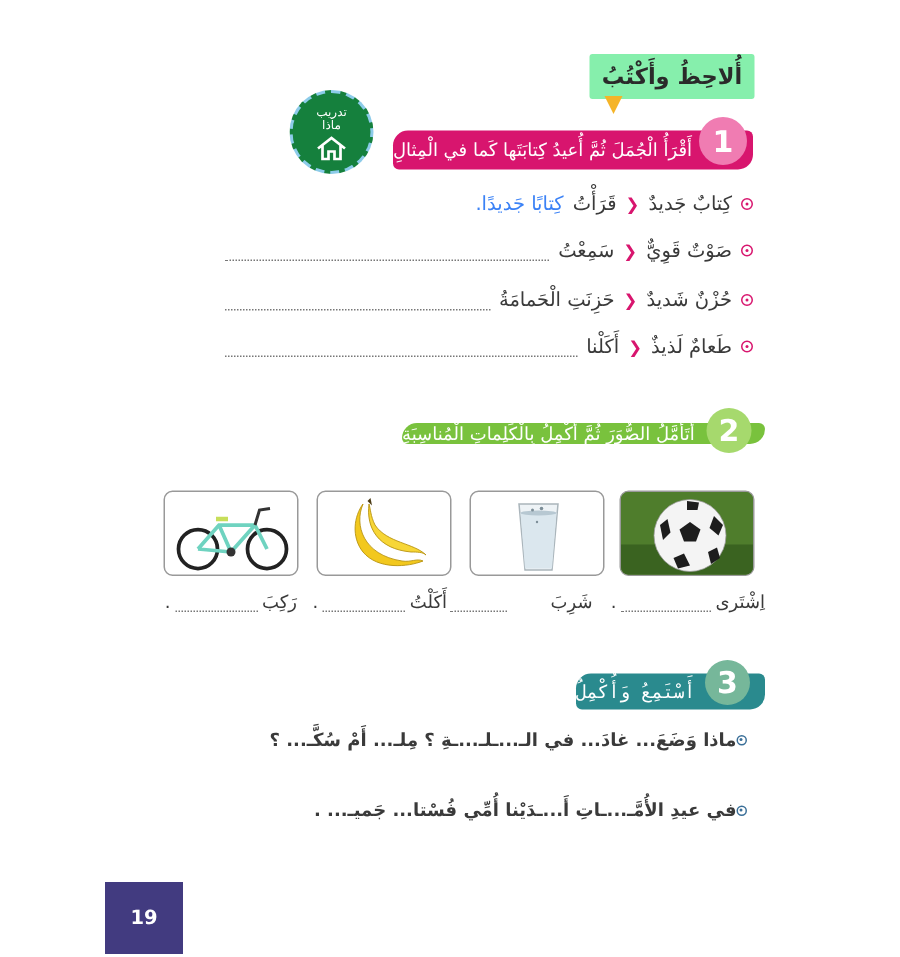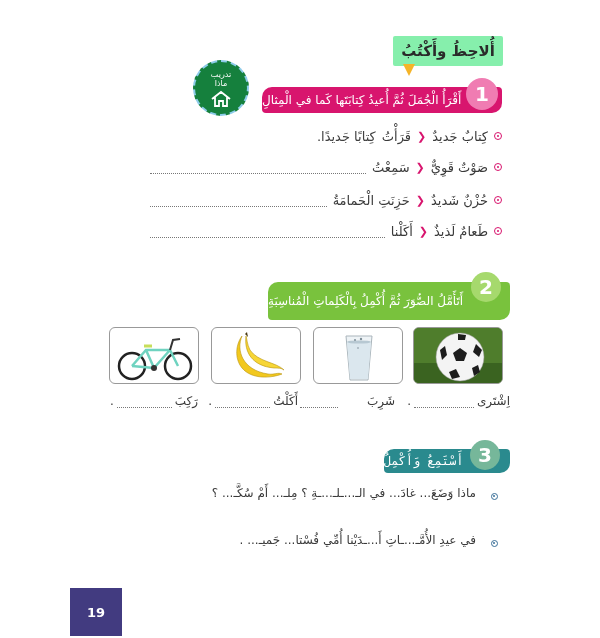--- a/index.html
+++ b/index.html
@@ -35,48 +35,48 @@
   .sec-bar {
     display:flex; align-items:center; justify-content:flex-end; padding-right:28px;
     color:#fff; font-size:12px; border-radius:10px 4px 10px 4px;
   }
   .sec-num {
     border-radius:50%; color:#fff; font-weight:bold; font-size:20px;
     display:flex; align-items:center; justify-content:center;
   }
   .s1-bar { left:262px; top:87px; width:212px; height:26px; background:#d8156e; }
   .s1-num { left:466px; top:78px; width:32px; height:32px; background:#f07cb2; }
-  .s2-bar { left:268px; top:282px; width:214px; height:38px; background:#79c23d; }
+  .s2-bar { left:268px; top:282px; width:214px; height:14px; background:#79c23d; }
   .s2-num { left:471px; top:272px; width:30px; height:30px; background:#a6d96d; }
   .s3-bar { left:384px; top:449px; width:98px; height:24px; background:#2a8a8e;font-family:Liberation Mono, monospace; }
   .s3-num { left:470px; top:440px; width:30px; height:30px; background:#76b79a; }
 
   
   .row {
     right:98px; height:20px; display:flex; align-items:center; gap:6px; font-size:13px;
   }
   .bullet {
     width:8px; height:8px; border-radius:50%; border:1.5px solid #d8156e; box-sizing:border-box;
     position:relative; flex:none;
   }
   .bullet:after { content:""; position:absolute; left:1.5px; top:1.5px; width:2px; height:2px; border-radius:50%; background:#d8156e; }
   .arrow { color:#d8156e; font-size:11px; font-weight:bold; }
-  .answer-red { color:#404040; }
+  .answer-red { color:#3b82f6; }
   .dotline { border-bottom:1.5px dotted #777; height:12px; }
 
   
   .pic {
     top:327px; width:90px; height:57px; border:1px solid #999; border-radius:6px;
     background:#fff; overflow:hidden; box-sizing:border-box;
   }
   .pic-ball { background:#4e7a2a; }
   .pic-label { top:394px; font-size:12px; display:flex; align-items:flex-end; gap:3px; }
 
   
-  .s3-row { right:102px; font-size:12px; display:flex; align-items:flex-end; gap:15px; }
+  .s3-row { right:102px; font-size:12px; display:flex; align-items:center; gap:0;font-weight:bold; }
   .s3-bullet { width:7px; height:7px; border-radius:50%; border:1.5px solid #3a6f98; box-sizing:border-box; position:relative; }
   .s3-bullet:after { content:""; position:absolute; left:1px; top:1px; width:2px; height:2px; border-radius:50%; background:#3a6f98; }
 
   
   .page-num {
     left:70px; top:588px; width:52px; height:48px; background:#423b80; color:#fff;
     font-weight:bold; font-size:13px; display:flex; align-items:center; justify-content:center;
   }
 </style>
 </head>

